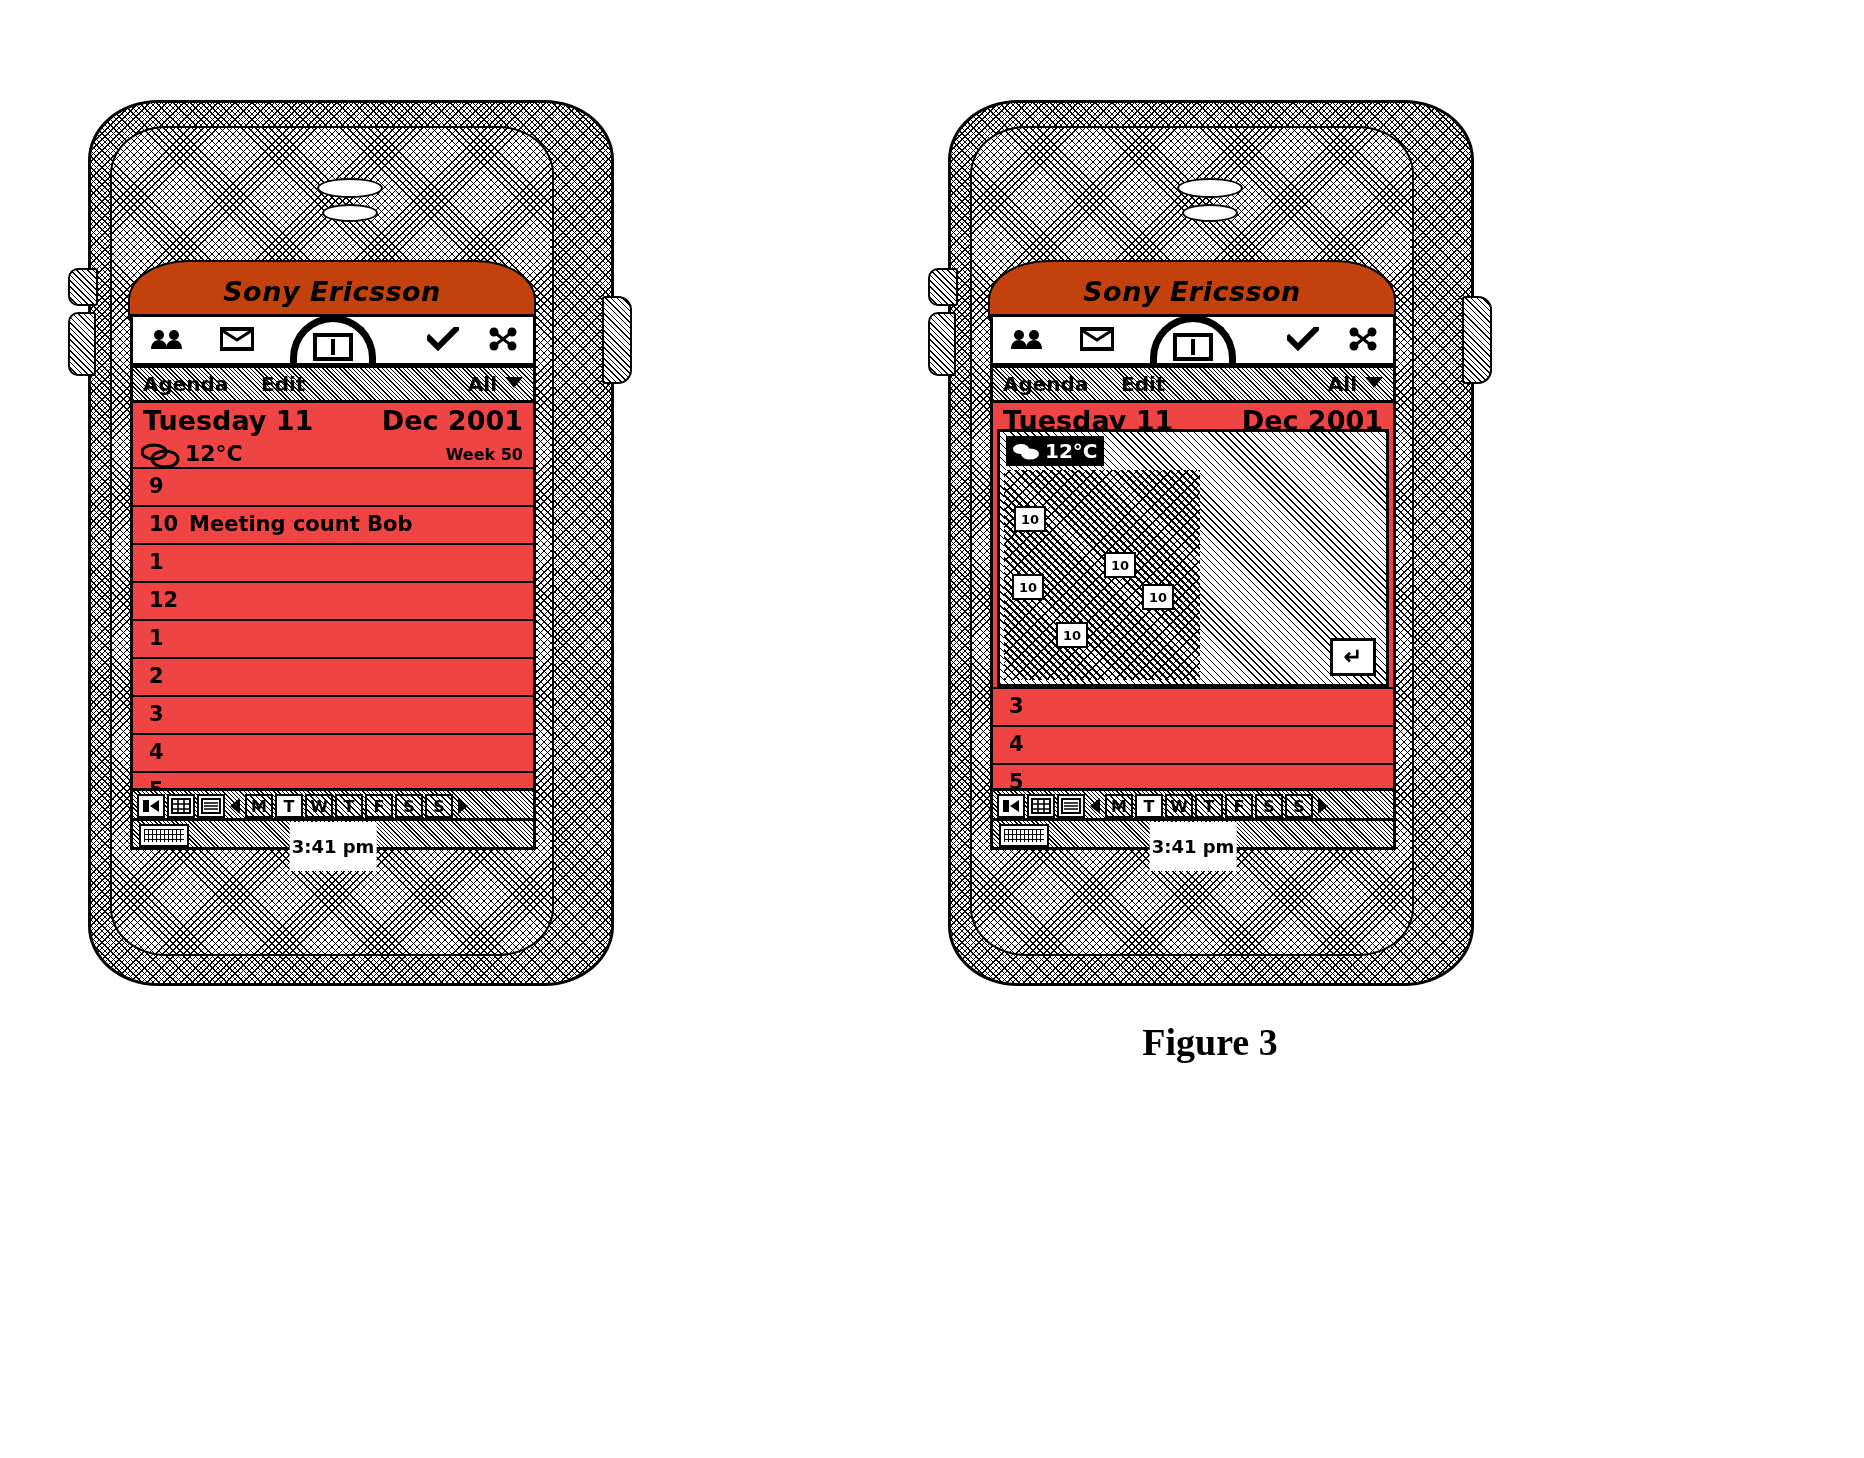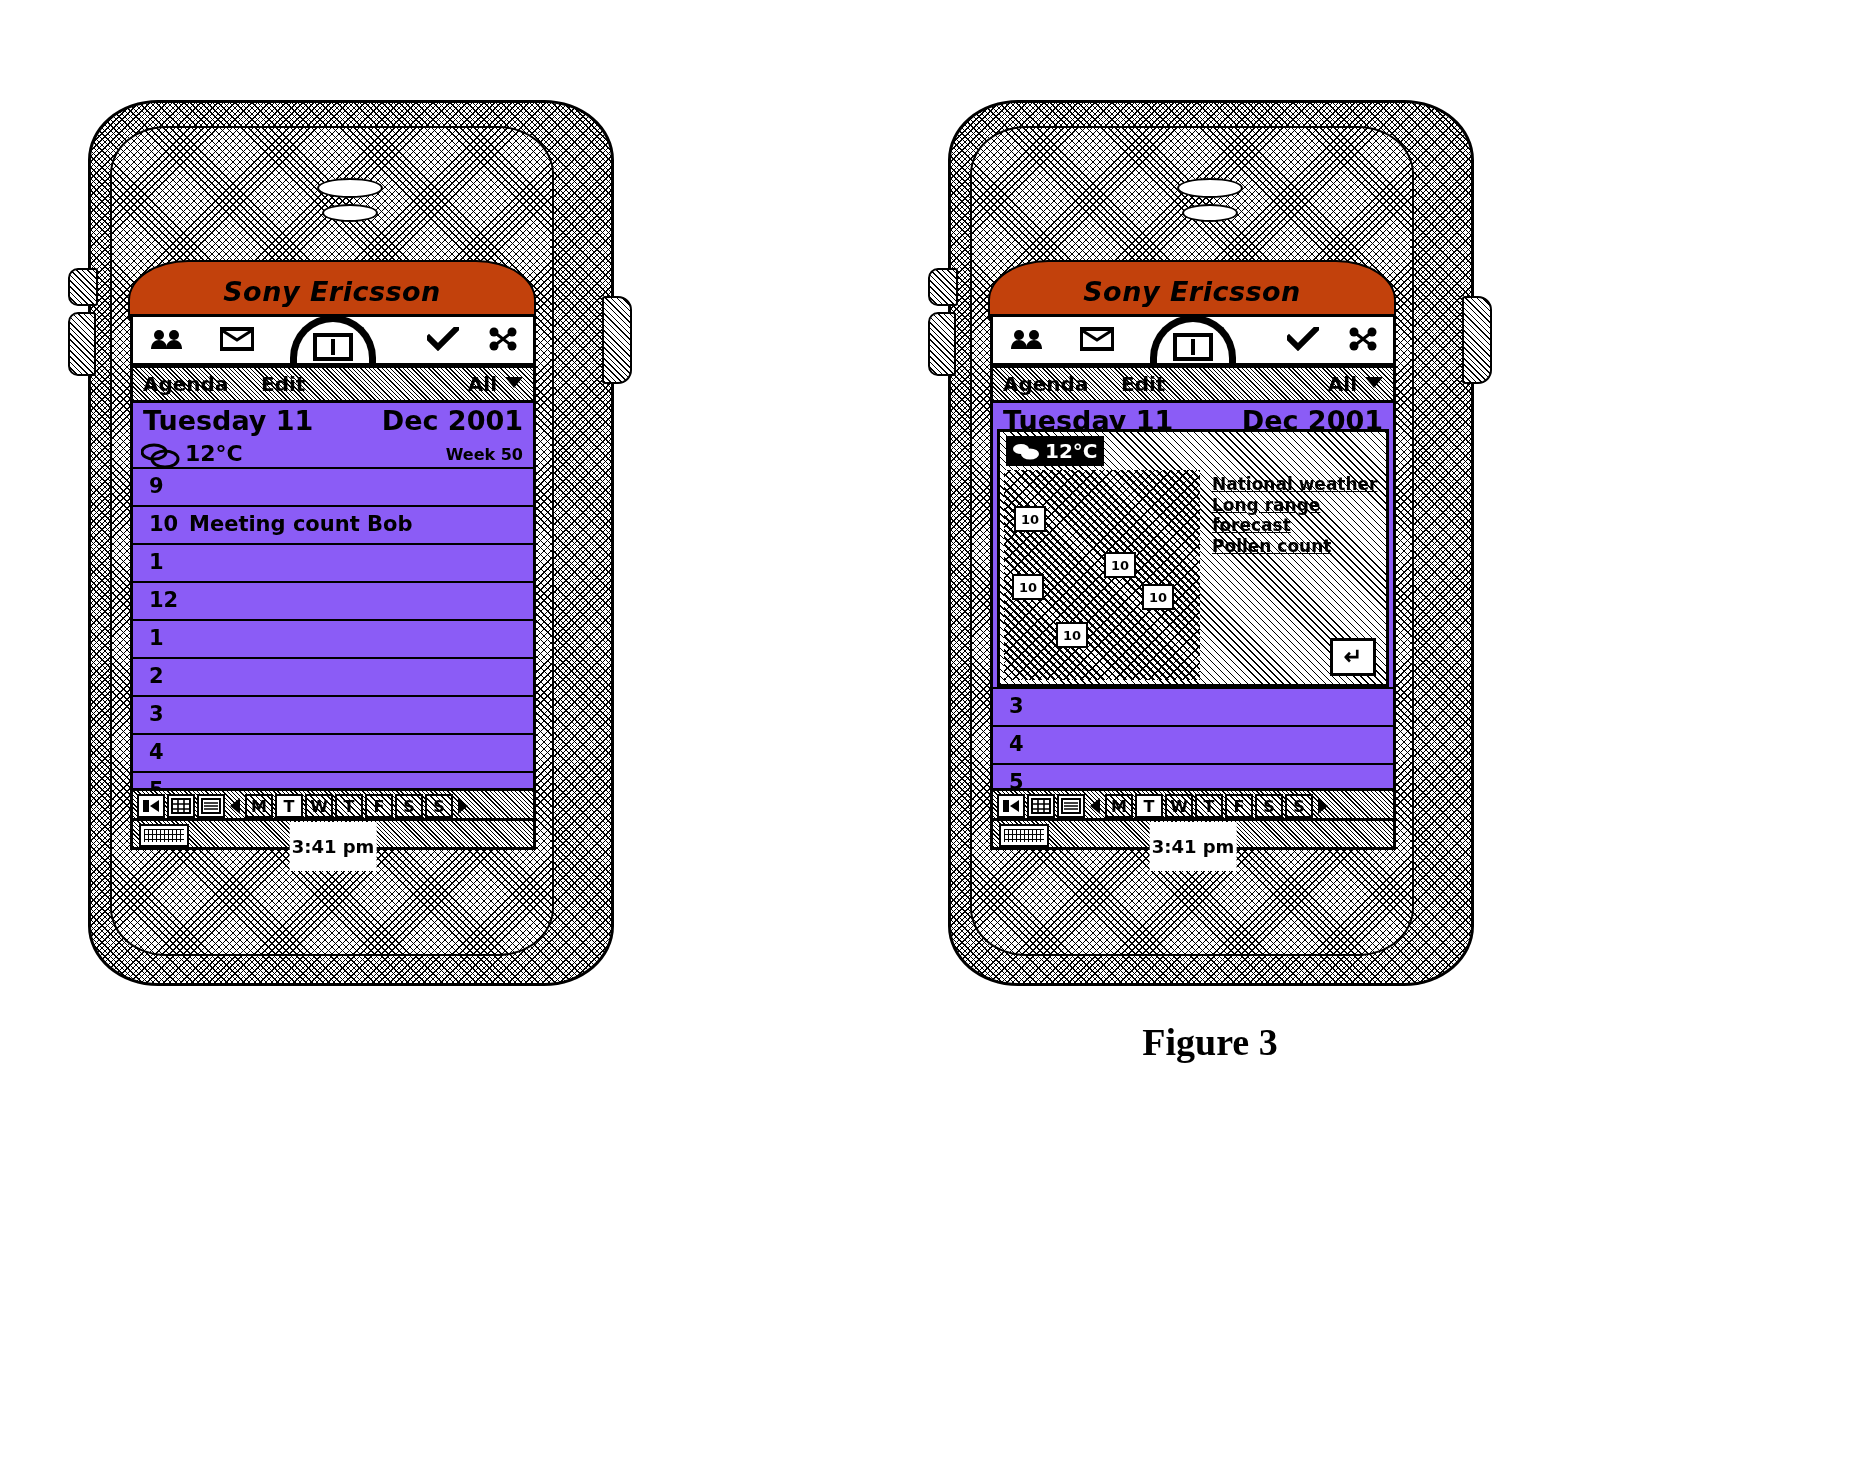--- a/index.html
+++ b/index.html
@@ -39,21 +39,21 @@
   .sb2{top:212px;width:24px;height:60px;}
   .sidebtn-r{position:absolute;right:-2px;top:196px;width:26px;height:84px;border:2.5px solid #000;
     border-radius:3px 14px 14px 3px;background:repeating-linear-gradient(45deg,#000 0 1px,transparent 1px 4px),#fff;}
 
   .brandbar{position:absolute;left:58px;top:160px;width:404px;height:60px;border:2.5px solid #000;
     border-radius:60px 60px 10px 10px / 40px 40px 6px 6px;background:#c2410c;overflow:hidden;}
   .brand{position:absolute;left:0;right:0;top:14px;text-align:center;font-family:"DejaVu Sans",sans-serif;
     font-weight:700;font-size:27px;letter-spacing:.5px;color:#000;font-style:italic;}
 
   
-  .screen{position:absolute;left:60px;top:214px;width:400px;height:530px;border:3px solid #000;background:#8b5cf6;}
+  .screen{position:absolute;left:60px;top:214px;width:400px;height:530px;border:3px solid #000;background:#ef4444;}
 
   .iconbar{position:relative;height:46px;border-bottom:5px solid #000;background:#fff;}
   .ic{position:absolute;top:6px;width:40px;height:32px;display:flex;align-items:center;justify-content:center;}
   .ic svg{display:block;}
   .hump{position:absolute;left:50%;transform:translateX(-50%);top:-2px;width:86px;height:48px;
     border:7px solid #000;border-bottom:none;border-radius:48px 48px 0 0;background:#fff;box-sizing:border-box;}
   .hump .inner{position:absolute;left:50%;transform:translateX(-50%);bottom:2px;width:40px;height:28px;
     border:4px solid #000;background:#fff;box-sizing:border-box;}
   .hump .inner:before{content:"";position:absolute;left:50%;top:2px;bottom:2px;width:4px;background:#000;transform:translateX(-50%);}
 
@@ -351,25 +351,20 @@
           </div>
 
           <div class="map">
             <div class="pin" style="left:10px;top:36px">10</div>
             <div class="pin" style="left:8px;top:104px">10</div>
             <div class="pin" style="left:100px;top:82px">10</div>
             <div class="pin" style="left:138px;top:114px">10</div>
             <div class="pin" style="left:52px;top:152px">10</div>
           </div>
 
-          <div class="links">
-            <a href="#">National weather</a>
-            <a href="#">Long range forecast</a>
-            <a href="#">Pollen count</a>
-          </div>
 
           <div class="backbtn">↵</div>
         </div>
 
         <div class="slots" style="top:370px">
           <div class="slot">
               <span class="h">3</span>
               <span class="ev"></span>
             </div>
           <div class="slot">

